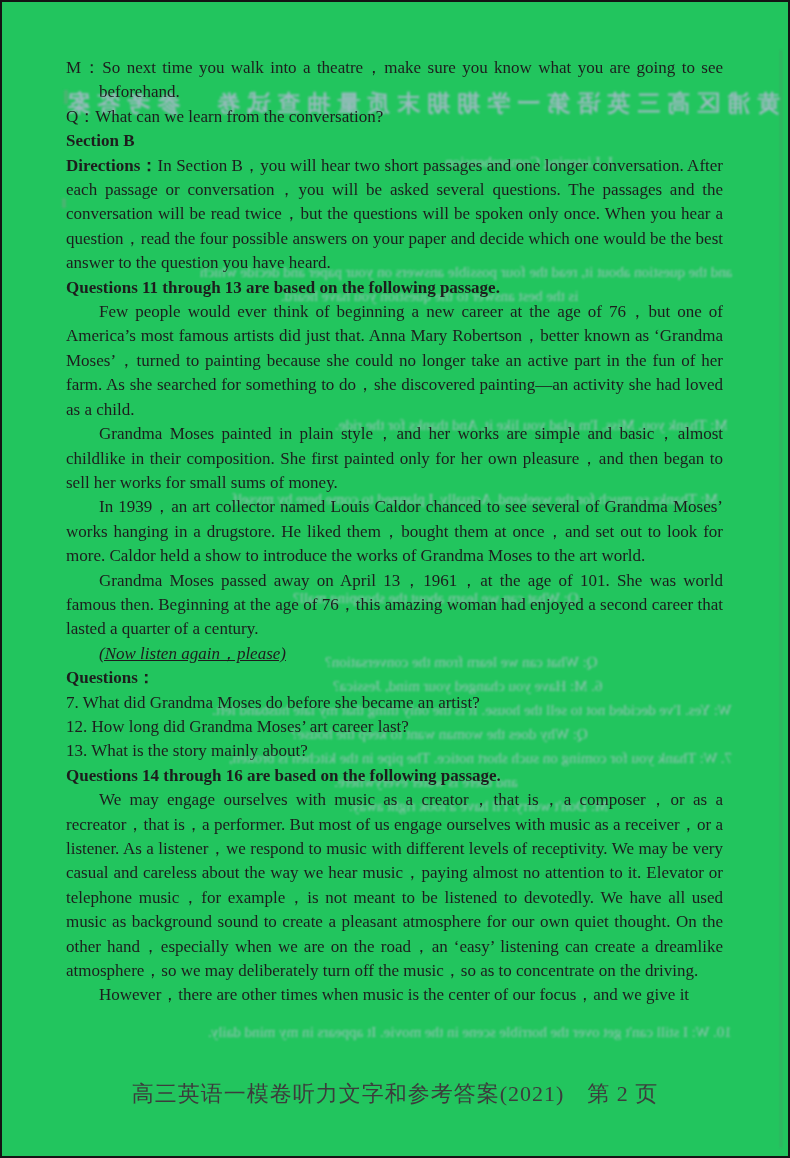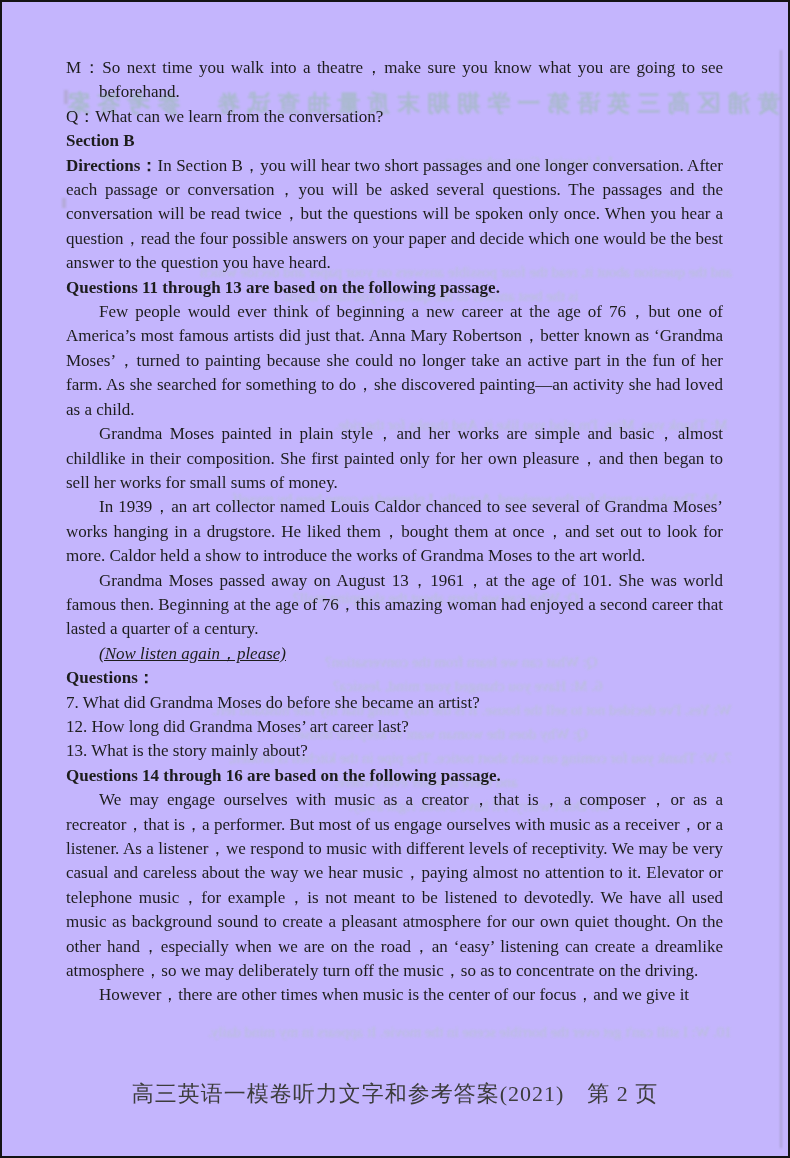--- a/index.html
+++ b/index.html
@@ -1,20 +1,20 @@
 <!DOCTYPE html>
 <html><head>
 <meta charset="utf-8">
 <style>
   html,body{margin:0;padding:0;background:#e9e9e9;}
   .page{
     position:relative;
     width:790px;height:1158px;
     box-sizing:border-box;
-    background:#c4b5fd;
+    background:#22c55e;
     border:2px solid #141414;
     overflow:hidden;
     font-family:"Liberation Serif", serif;
   }
   
   .ghost{
     position:absolute;
     transform:scaleX(-1);
     white-space:nowrap;
     color:#b5c3cd;
@@ -112,21 +112,21 @@
 
     <p class="heading">Section B</p>
 
     <p class="directions"><span class="lbl">Directions：</span><span class="txt">In Section B，you will hear two short passages and one longer conversation. After each passage or conversation，you will be asked several questions. The passages and the conversation will be read twice，but the questions will be spoken only once. When you hear a question，read the four possible answers on your paper and decide which one would be the best answer to the question you have heard.</span></p>
 
     <p class="heading">Questions 11 through 13 are based on the following passage.</p>
 
     <p class="para">Few people would ever think of beginning a new career at the age of 76，but one of America’s most famous artists did just that. Anna Mary Robertson，better known as ‘Grandma Moses’，turned to painting because she could no longer take an active part in the fun of her farm. As she searched for something to do，she discovered painting—an activity she had loved as a child.</p>
     <p class="para">Grandma Moses painted in plain style，and her works are simple and basic，almost childlike in their composition. She first painted only for her own pleasure，and then began to sell her works for small sums of money.</p>
     <p class="para">In 1939，an art collector named Louis Caldor chanced to see several of Grandma Moses’ works hanging in a drugstore. He liked them，bought them at once，and set out to look for more. Caldor held a show to introduce the works of Grandma Moses to the art world.</p>
-    <p class="para">Grandma Moses passed away on August 13，1961，at the age of 101. She was world famous then. Beginning at the age of 76，this amazing woman had enjoyed a second career that lasted a quarter of a century.</p>
+    <p class="para">Grandma Moses passed away on April 13，1961，at the age of 101. She was world famous then. Beginning at the age of 76，this amazing woman had enjoyed a second career that lasted a quarter of a century.</p>
 
     <p class="listen-again">(Now listen again，please)</p>
 
     <p class="heading">Questions：</p>
 
     <p class="qline">7. What did Grandma Moses do before she became an artist?</p>
     <p class="qline">12. How long did Grandma Moses’ art career last?</p>
     <p class="qline">13. What is the story mainly about?</p>
 
     <p class="heading">Questions 14 through 16 are based on the following passage.</p>

